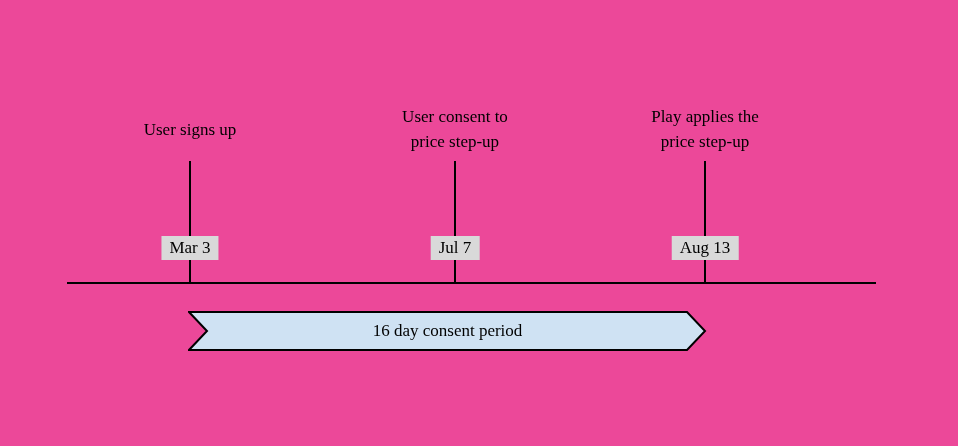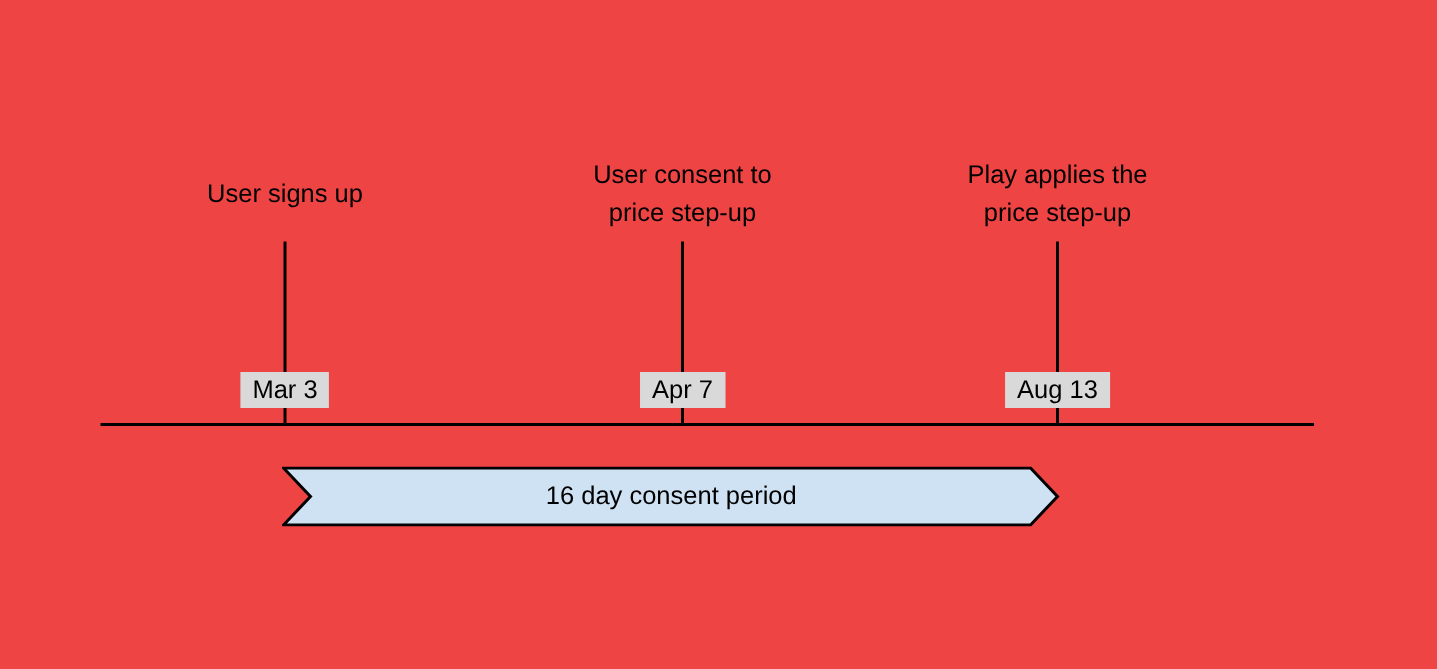--- a/index.html
+++ b/index.html
@@ -4,22 +4,22 @@
 <style>
   html, body {
     margin: 0;
     padding: 0;
     background: #ffffff;
   }
   .canvas {
     position: relative;
     width: 958px;
     height: 446px;
-    background: #ef4444;
-    font-family: Liberation Sans, sans-serif;
+    background: #ec4899;
+    font-family: Liberation Serif, serif;
     color: #000000;
     overflow: hidden;
   }
   .axis {
     position: absolute;
     left: 67px;
     top: 282px;
     width: 809px;
     height: 2px;
     background: #000000;
@@ -36,21 +36,21 @@
     top: 129px;
     transform: translate(-50%, -50%);
     text-align: center;
     font-size: 17px;
     line-height: 25px;
     white-space: pre-line;
     color: #000000;
   }
   .date-badge {
     position: absolute;
-    top: 248px;
+    top: 236px;
     transform: translateX(-50%);
     background: #d9d9d9;
     color: #000000;
     font-size: 17px;
     line-height: 20px;
     padding: 2px 8px;
     white-space: nowrap;
   }
   .x-e1 { left: 190px; }
   .x-e2 { left: 455px; }
@@ -85,21 +85,21 @@
 
   <div class="axis"></div>
 
   <div class="tick x-e1"></div>
   <div class="event-label x-e1">User signs up</div>
   <div class="date-badge x-e1">Mar 3</div>
 
   <div class="tick x-e2"></div>
   <div class="event-label x-e2">User consent to
 price step-up</div>
-  <div class="date-badge x-e2">Apr 7</div>
+  <div class="date-badge x-e2">Jul 7</div>
 
   <div class="tick x-e3"></div>
   <div class="event-label x-e3">Play applies the
 price step-up</div>
   <div class="date-badge x-e3">Aug 13</div>
 
   <svg class="banner-svg" viewBox="0 0 520 40">
     <polygon points="1,1 499,1 517,20 499,39 1,39 19,20" stroke-width="2" stroke-linejoin="miter" fill="#cfe2f3" stroke="#000000"></polygon>
   </svg>
 

